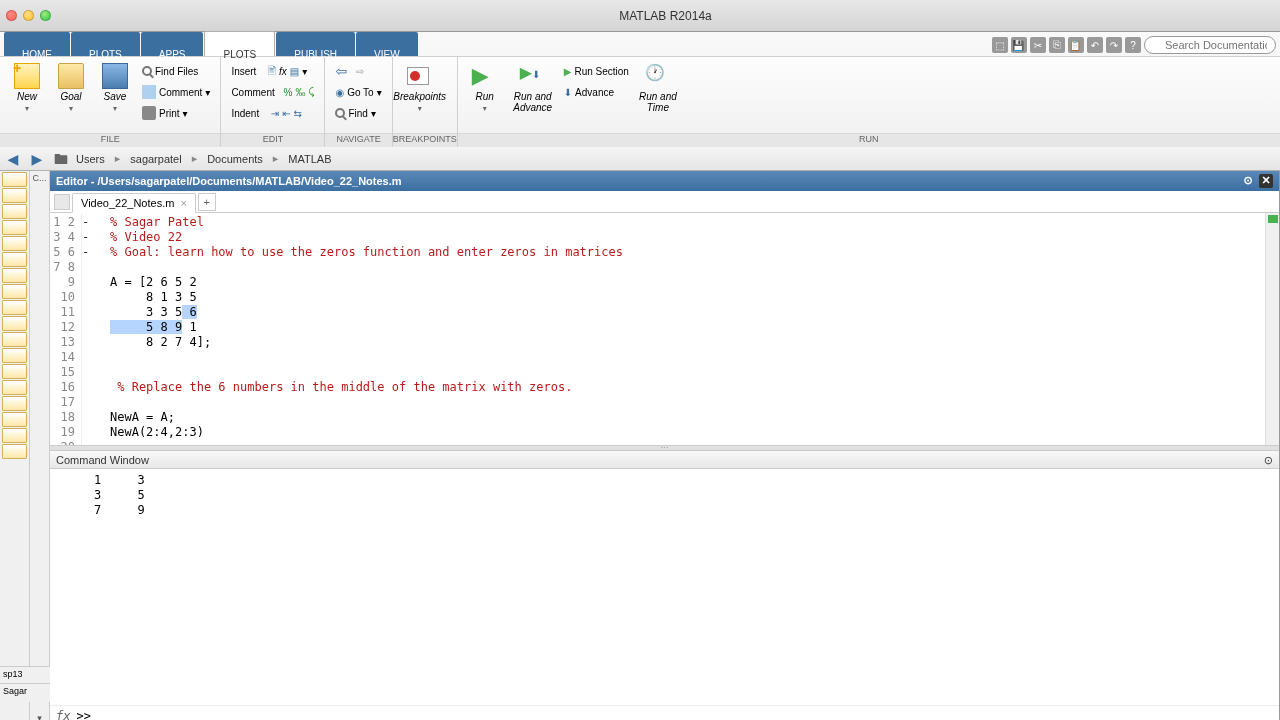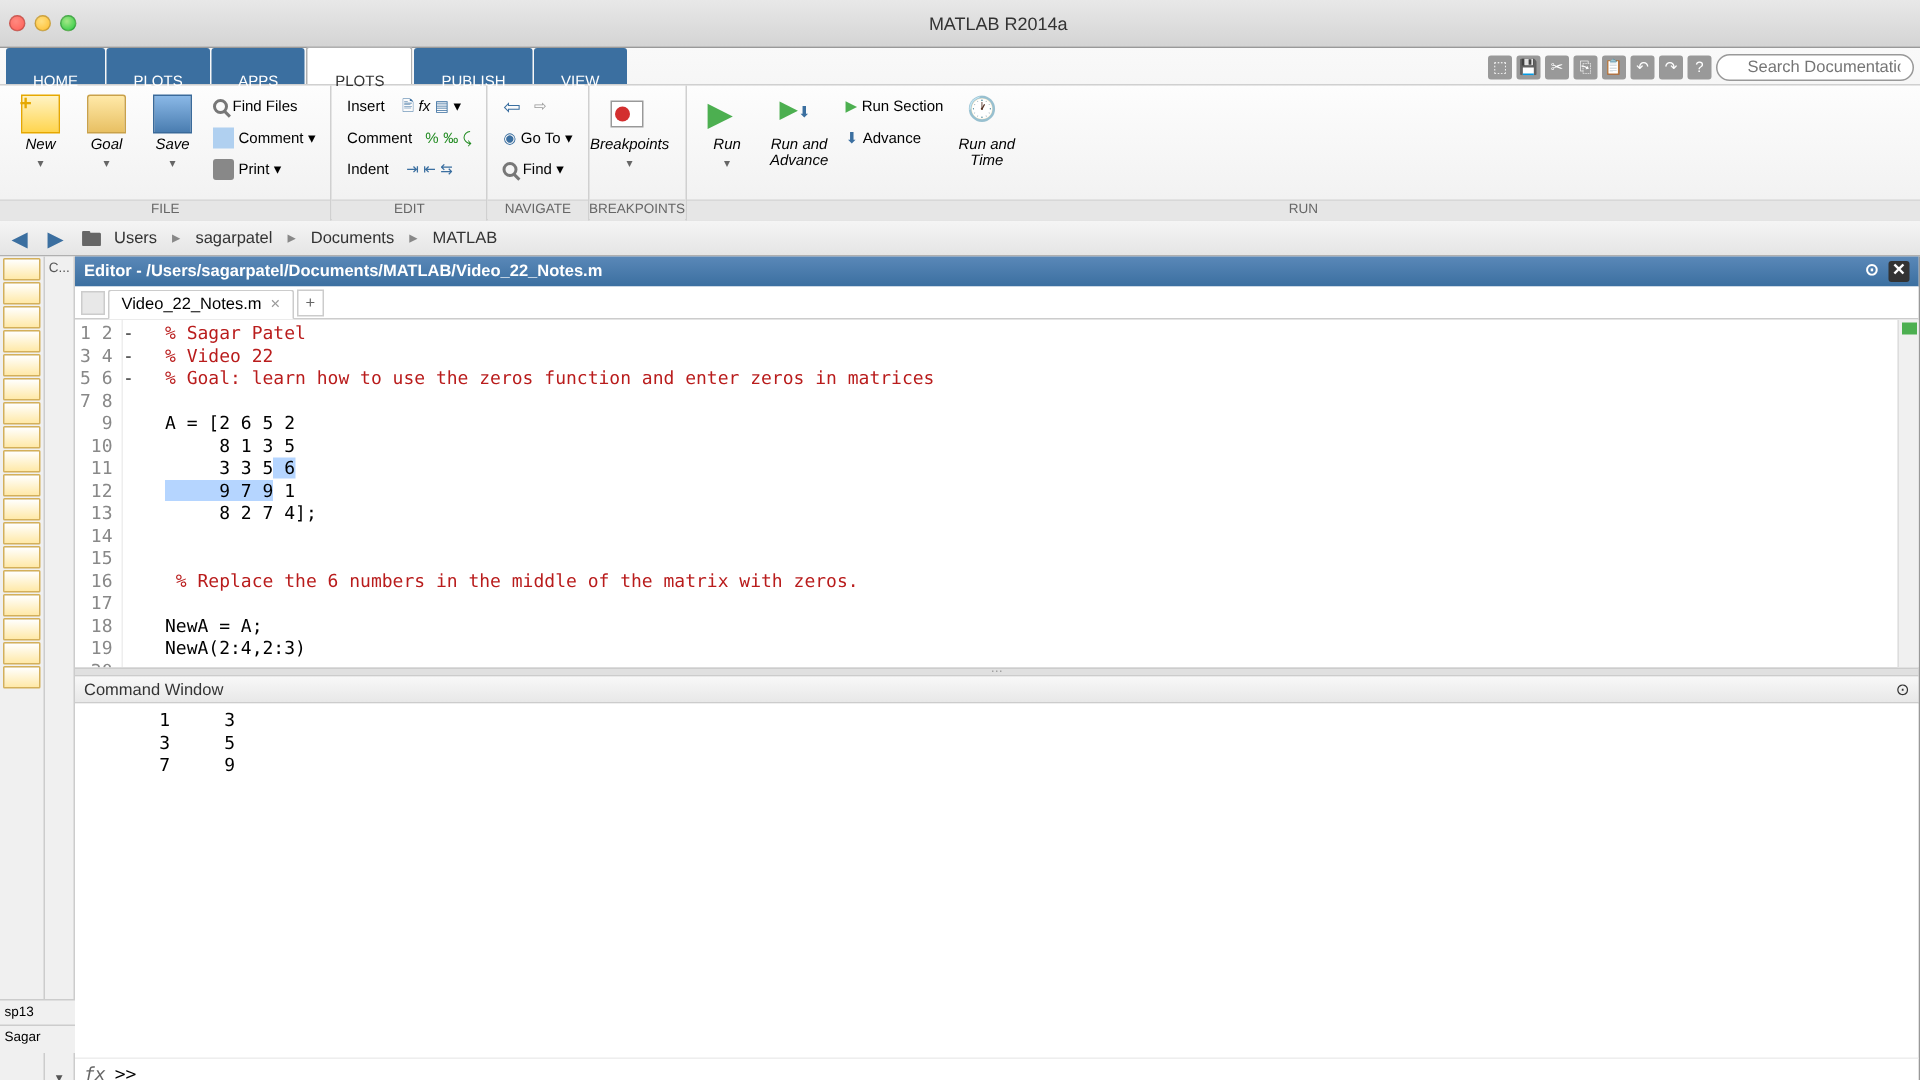--- a/index.html
+++ b/index.html
@@ -59,21 +59,21 @@
 .ed-body { flex: 1; display: flex; background: #fff; overflow:hidden;}
 .gutter { width: 32px; background: #fff; text-align: right; padding: 2px 6px 0 0; color: #888; font-family: Menlo, Monaco, monospace; font-size: 12px; line-height: 15px; border-right:1px solid #eee;}
 .bpgutter { width: 20px; background:#fff; font-family: Menlo, monospace; font-size:12px; line-height:15px; padding-top:2px; color:#333;}
 .code { flex: 1; font-family: Menlo, Monaco, monospace; font-size: 12px; line-height: 15px; padding: 2px 0 0 8px; white-space: pre; color: #000; position:relative;}
 .comment { color: #b91c1c; }
 .sel { background: #b5d5ff; }
 .code-scroll { width:14px; background:#f0f0f0; border-left:1px solid #ddd; position:relative;}
 .code-scroll .mk{ width:10px; height:8px; background:#4caf50; margin:2px auto 0;}
 .splitter { height: 6px; background: #e0e0e0; border-top:1px solid #ccc; border-bottom:1px solid #ccc; cursor:ns-resize; text-align:center; color:#999; font-size:8px; line-height:4px;}
 .cw-title { height: 18px; background: linear-gradient(#f8f8f8,#e8e8e8); border-bottom: 1px solid #ccc; padding: 0 6px; line-height: 18px; font-size: 11px; color: #333; display:flex;}
-.cw-body { flex: 1; background: #fff; font-family: Menlo, Monaco, monospace; font-size: 12px; line-height: 15px; padding: 4px 0 0 20px; white-space: pre; overflow:hidden;}
+.cw-body { flex: 1; background: #fff; font-family: Menlo, Monaco, monospace; font-size: 12px; line-height: 15px; padding: 4px 0 0 8px; white-space: pre; overflow:hidden;}
 .cw-prompt { height: 20px; background: #fff; border-top:1px solid #eee; display:flex; align-items:center; padding-left:6px; font-family:Menlo,monospace; font-size:12px; gap:6px;}
 .fx { font-style:italic; color:#666;}
 .right { width: 85px; background: #fff; border-left: 1px solid #ccc; }
 .ws-title { height: 18px; background: linear-gradient(#f8f8f8,#e8e8e8); border-bottom: 1px solid #ccc; padding: 0 4px; line-height: 18px; font-size: 11px; }
 .ws-head { height: 16px; border-bottom: 1px solid #ccc; font-size: 10px; padding: 0 4px; line-height: 16px; color: #333; background:#f5f5f5;}
 .ws-item { height: 16px; padding: 0 4px; line-height: 16px; font-size: 11px; display: flex; align-items: center; gap: 3px; }
 .ws-ic { width: 11px; height: 11px; background: #ffe9a8; border: 1px solid #c9a14a; }
 .status { height: 18px; background: linear-gradient(#f5f5f5,#e0e0e0); border-top: 1px solid #b0b0b0; display: flex; align-items: center; padding: 0 8px; font-size: 10px; color: #333; }
 .status .r { margin-left: auto; display: flex; gap: 12px; }
 .sidebot { position:absolute; left:0; bottom:18px; width:50px; height:36px; background:#f0f0f0; font-size:9px;}
@@ -307,21 +307,21 @@
  
  
 </div>
       <div class="code" id="code"><span class="comment">% Sagar Patel</span>
 <span class="comment">% Video 22</span>
 <span class="comment">% Goal: learn how to use the zeros function and enter zeros in matrices</span>
 
 A = [2 6 5 2
      8 1 3 5
      3 3 5<span class="sel"> 6</span>
-<span class="sel">     9 7 9</span> 1
+<span class="sel">     5 8 9</span> 1
      8 2 7 4];
 
 
 <span class="comment"> % Replace the 6 numbers in the middle of the matrix with zeros.</span>
 
 NewA = A;
 NewA(2:4,2:3)
 
 
 

